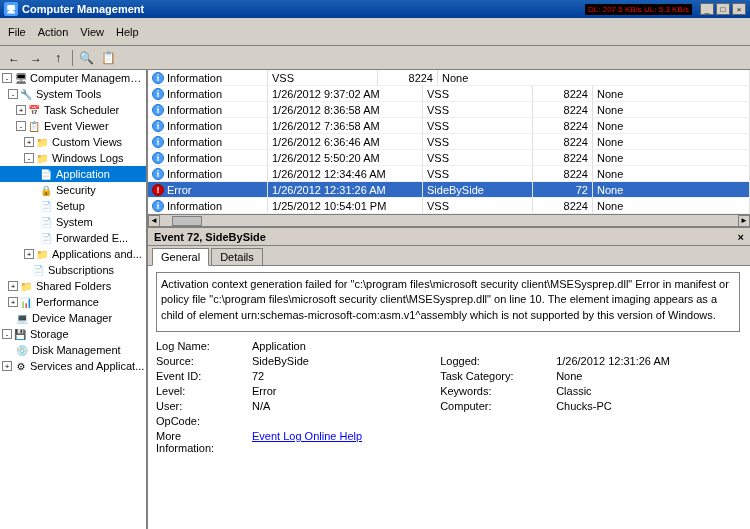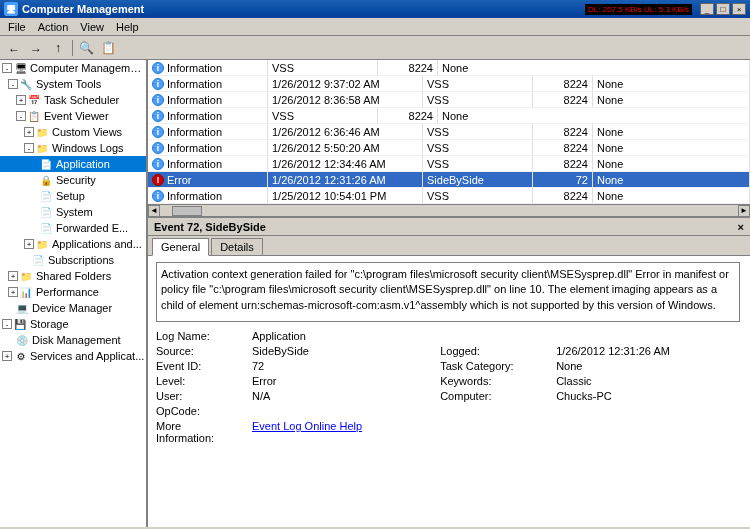--- a/index.html
+++ b/index.html
@@ -59,21 +59,21 @@
       background: #000;
       color: #ff0000;
       font-size: 8px;
       padding: 1px 3px;
       margin-right: 4px;
       font-family: Liberation Sans, sans-serif;
     }
     
     .menu-bar {
       background: #d4d0c8;
-      height: 18px;
+      height: 28px;
       display: flex;
       align-items: center;
       padding: 0 2px;
       border-bottom: 1px solid #808080;
       font-size: 11px;
     }
     .menu-item {
       padding: 2px 6px;
       cursor: pointer;
     }
@@ -530,20 +530,21 @@
           <div class="cell cell-source">VSS</div>
           <div class="cell cell-eventid">8224</div>
           <div class="cell cell-taskcategory">None</div>
         </div>
 
         <div class="table-row">
           <div class="cell cell-level">
               <span class="level-icon level-info">i</span>
               <span>Information</span>
             </div>
+          <div class="cell cell-datetime">1/26/2012 7:36:58 AM</div>
           <div class="cell cell-source">VSS</div>
           <div class="cell cell-eventid">8224</div>
           <div class="cell cell-taskcategory">None</div>
         </div>
 
         <div class="table-row">
           <div class="cell cell-level">
               <span class="level-icon level-info">i</span>
               <span>Information</span>
             </div>

